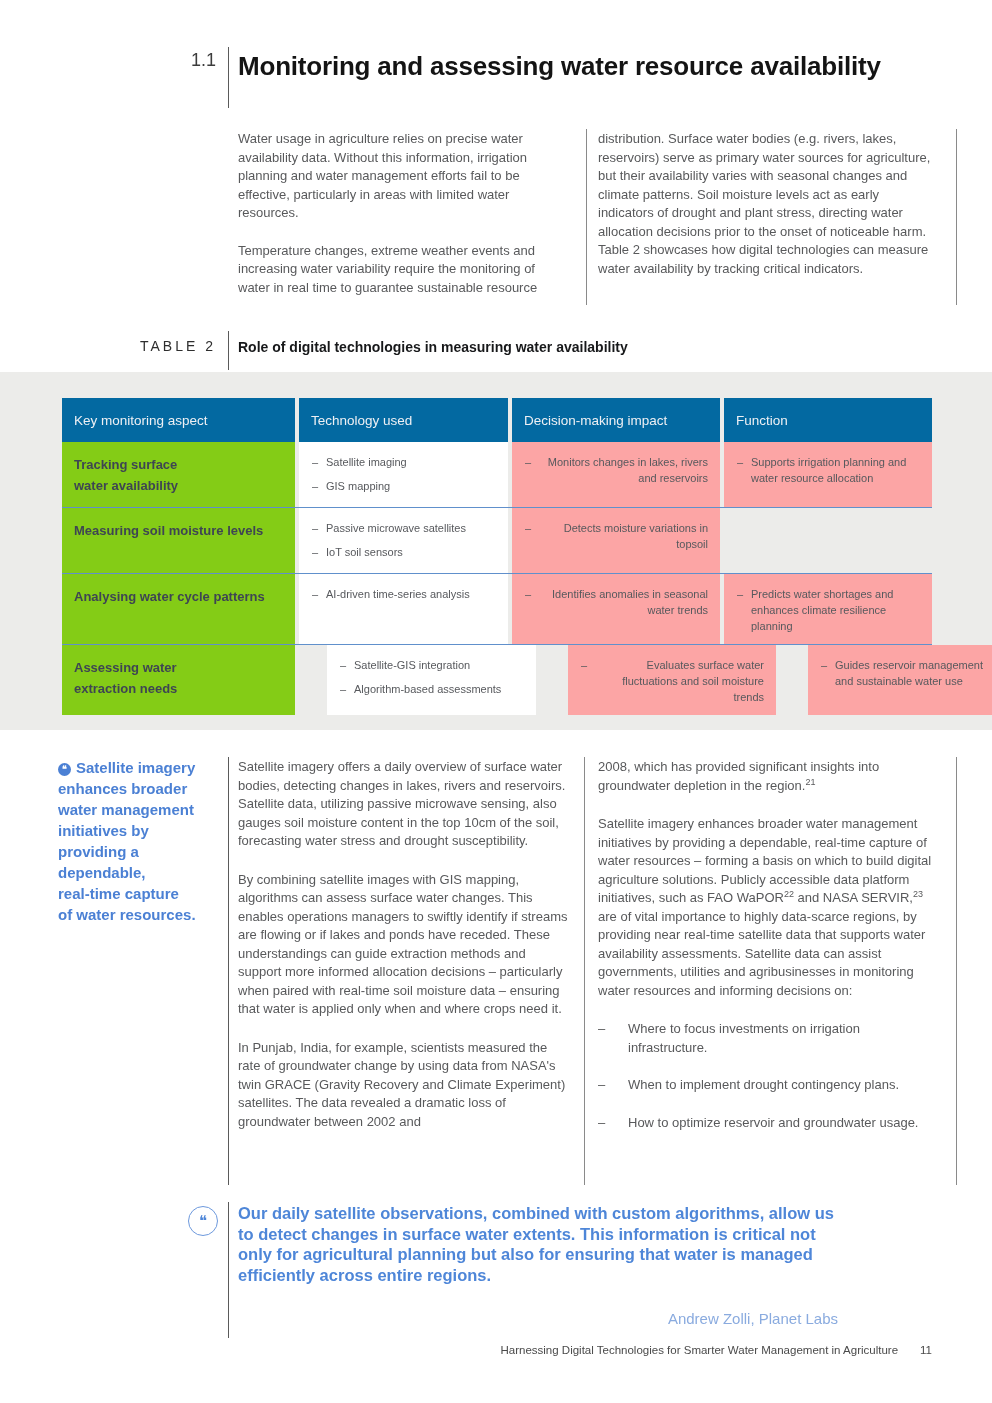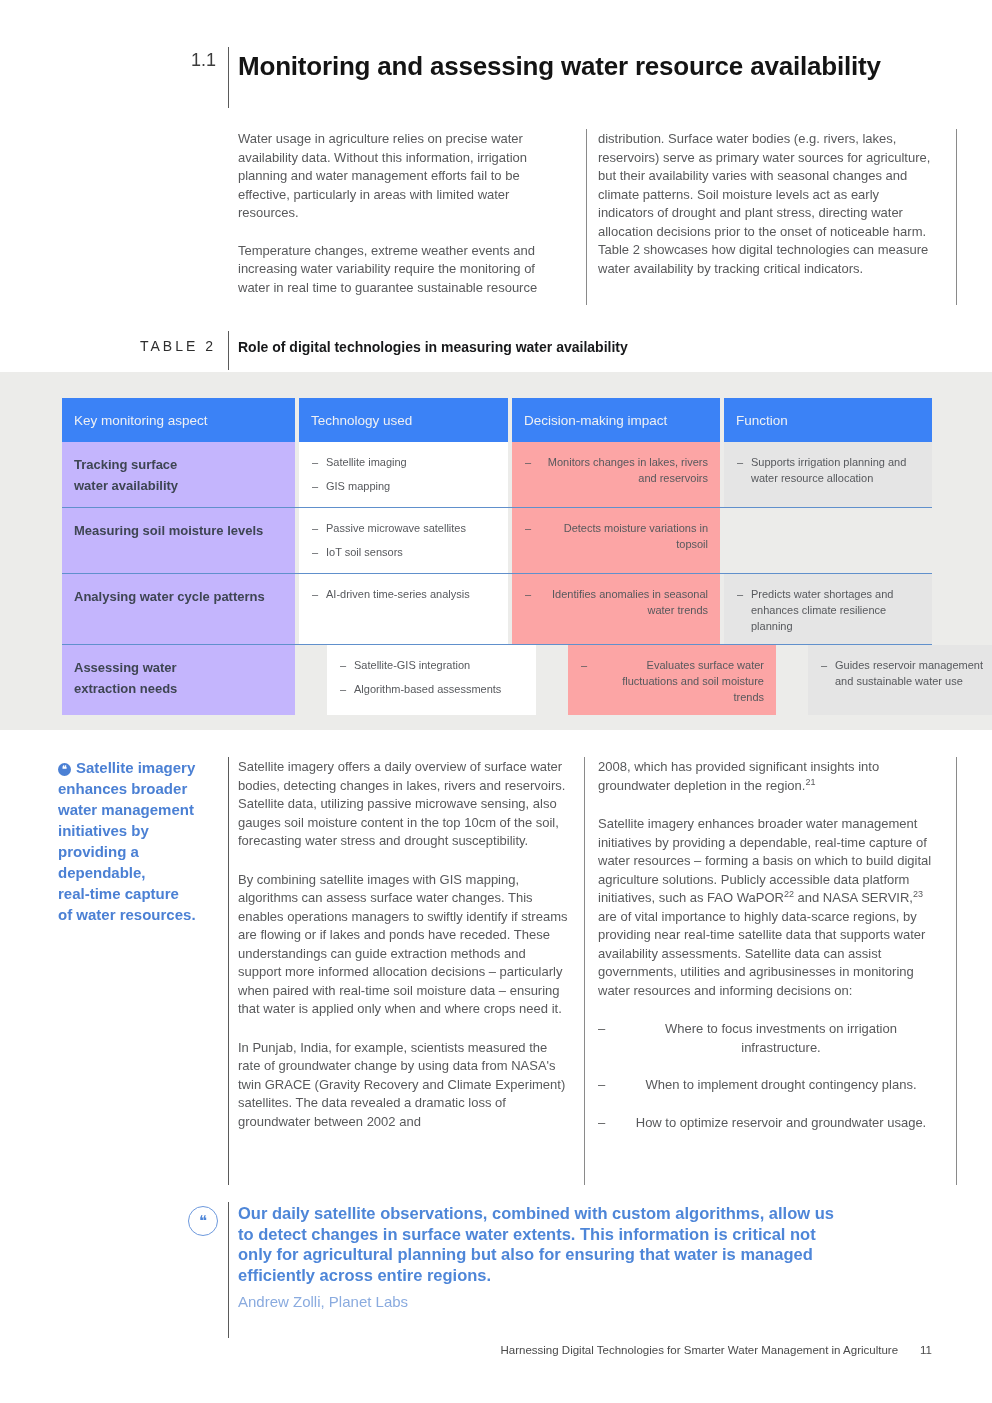--- a/index.html
+++ b/index.html
@@ -25,30 +25,30 @@
 
   
   .tbl-label { position:absolute; left:0; top:338px; width:216px; text-align:right;
     font-size:14px; letter-spacing:3px; color:#2e2e2e; }
   .tbl-caption { position:absolute; left:238px; top:339px; font-size:14px; font-weight:bold; color:#17181a; }
 
   
   .band { position:absolute; left:0; top:372px; width:992px; height:358px; background:#ececea; }
   .table { position:absolute; left:62px; top:398px; width:870px; }
   .trow, .thead { display:grid; grid-template-columns:233px 209px 208px 208px; column-gap:4px; }
-  .thead .hcell { background:#3b82f6; color:#eef0f4; font-size:13.5px;
+  .thead .hcell { background:#0369a1; color:#eef0f4; font-size:13.5px;
     display:flex; align-items:center; padding:0 12px; height:44px; }
   .trow { border-bottom:1px solid #6090cc; min-height:66px; }
   .trow.last { border-bottom:none; min-height:70px;gap:32px; }
   .cell { padding:12px 12px 10px 12px; }
-  .cell.c1 { background:#c4b5fd; font-size:13px; font-weight:bold; color:#3e4553;
+  .cell.c1 { background:#84cc16; font-size:13px; font-weight:bold; color:#3e4553;
     line-height:21px; white-space:pre-line; }
   .cell.c2 { background:#ffffff; }
   .cell.c3 { background:#fca5a5;text-align:right; }
-  .cell.c4 { background:#e5e5e5; }
+  .cell.c4 { background:#fca5a5; }
   .li { position:relative; font-size:11px; color:#57595d; line-height:16px;
     padding-left:15px; margin-bottom:8px; }
   .li:last-child { margin-bottom:0; }
   .li::before { content:"–"; position:absolute; left:1px; }
 
   
   .callout { position:absolute; left:58px; top:757px; width:172px;
     font-size:15px; font-weight:bold; color:#4b80d4; line-height:21px; }
   .callout-text { white-space:pre-line; }
   .callout-quote-badge { display:inline-flex; align-items:center; justify-content:center;
@@ -56,29 +56,29 @@
     font-size:9px; line-height:13px; margin-right:5px; vertical-align:1px; }
 
   
   .body-col { position:absolute; top:758px; font-size:13px; line-height:18.5px; color:#58595b; }
   .body-col p { margin-bottom:20px; }
   #body-left { left:238px; width:334px; }
   #body-right { left:598px; width:336px; }
   sup { font-size:9px; vertical-align:super; line-height:0; }
   .bullet { display:flex; margin-bottom:19px; }
   .bullet-dash { width:30px; flex:0 0 30px; }
-  .bullet-text { flex:1;text-align:center; }
+  .bullet-text { flex:1; }
 
   
   .quote-badge { position:absolute; left:188px; top:1206px; width:30px; height:30px;
     border:1px solid #6d99dd; border-radius:50%; color:#4e86d8;
     display:flex; align-items:center; justify-content:center; font-size:15px; }
   .quote-block { position:absolute; left:238px; top:1203px; width:600px; }
   .quote-text { font-size:16.5px; font-weight:bold; color:#4e86d8; line-height:20.5px; }
-  .quote-attr { margin-top:8px; font-size:15px; color:#8aabdf; }
+  .quote-attr { margin-top:25px; font-size:15px; color:#8aabdf;text-align:right; }
 
   
   .footer { position:absolute; left:0; top:1344px; width:932px; text-align:right;
     font-size:11.5px; color:#4a4a4a; }
   .footer .pagenum { margin-left:22px; }
 </style>
 </head>
 <body>
 
 <div class="page">

